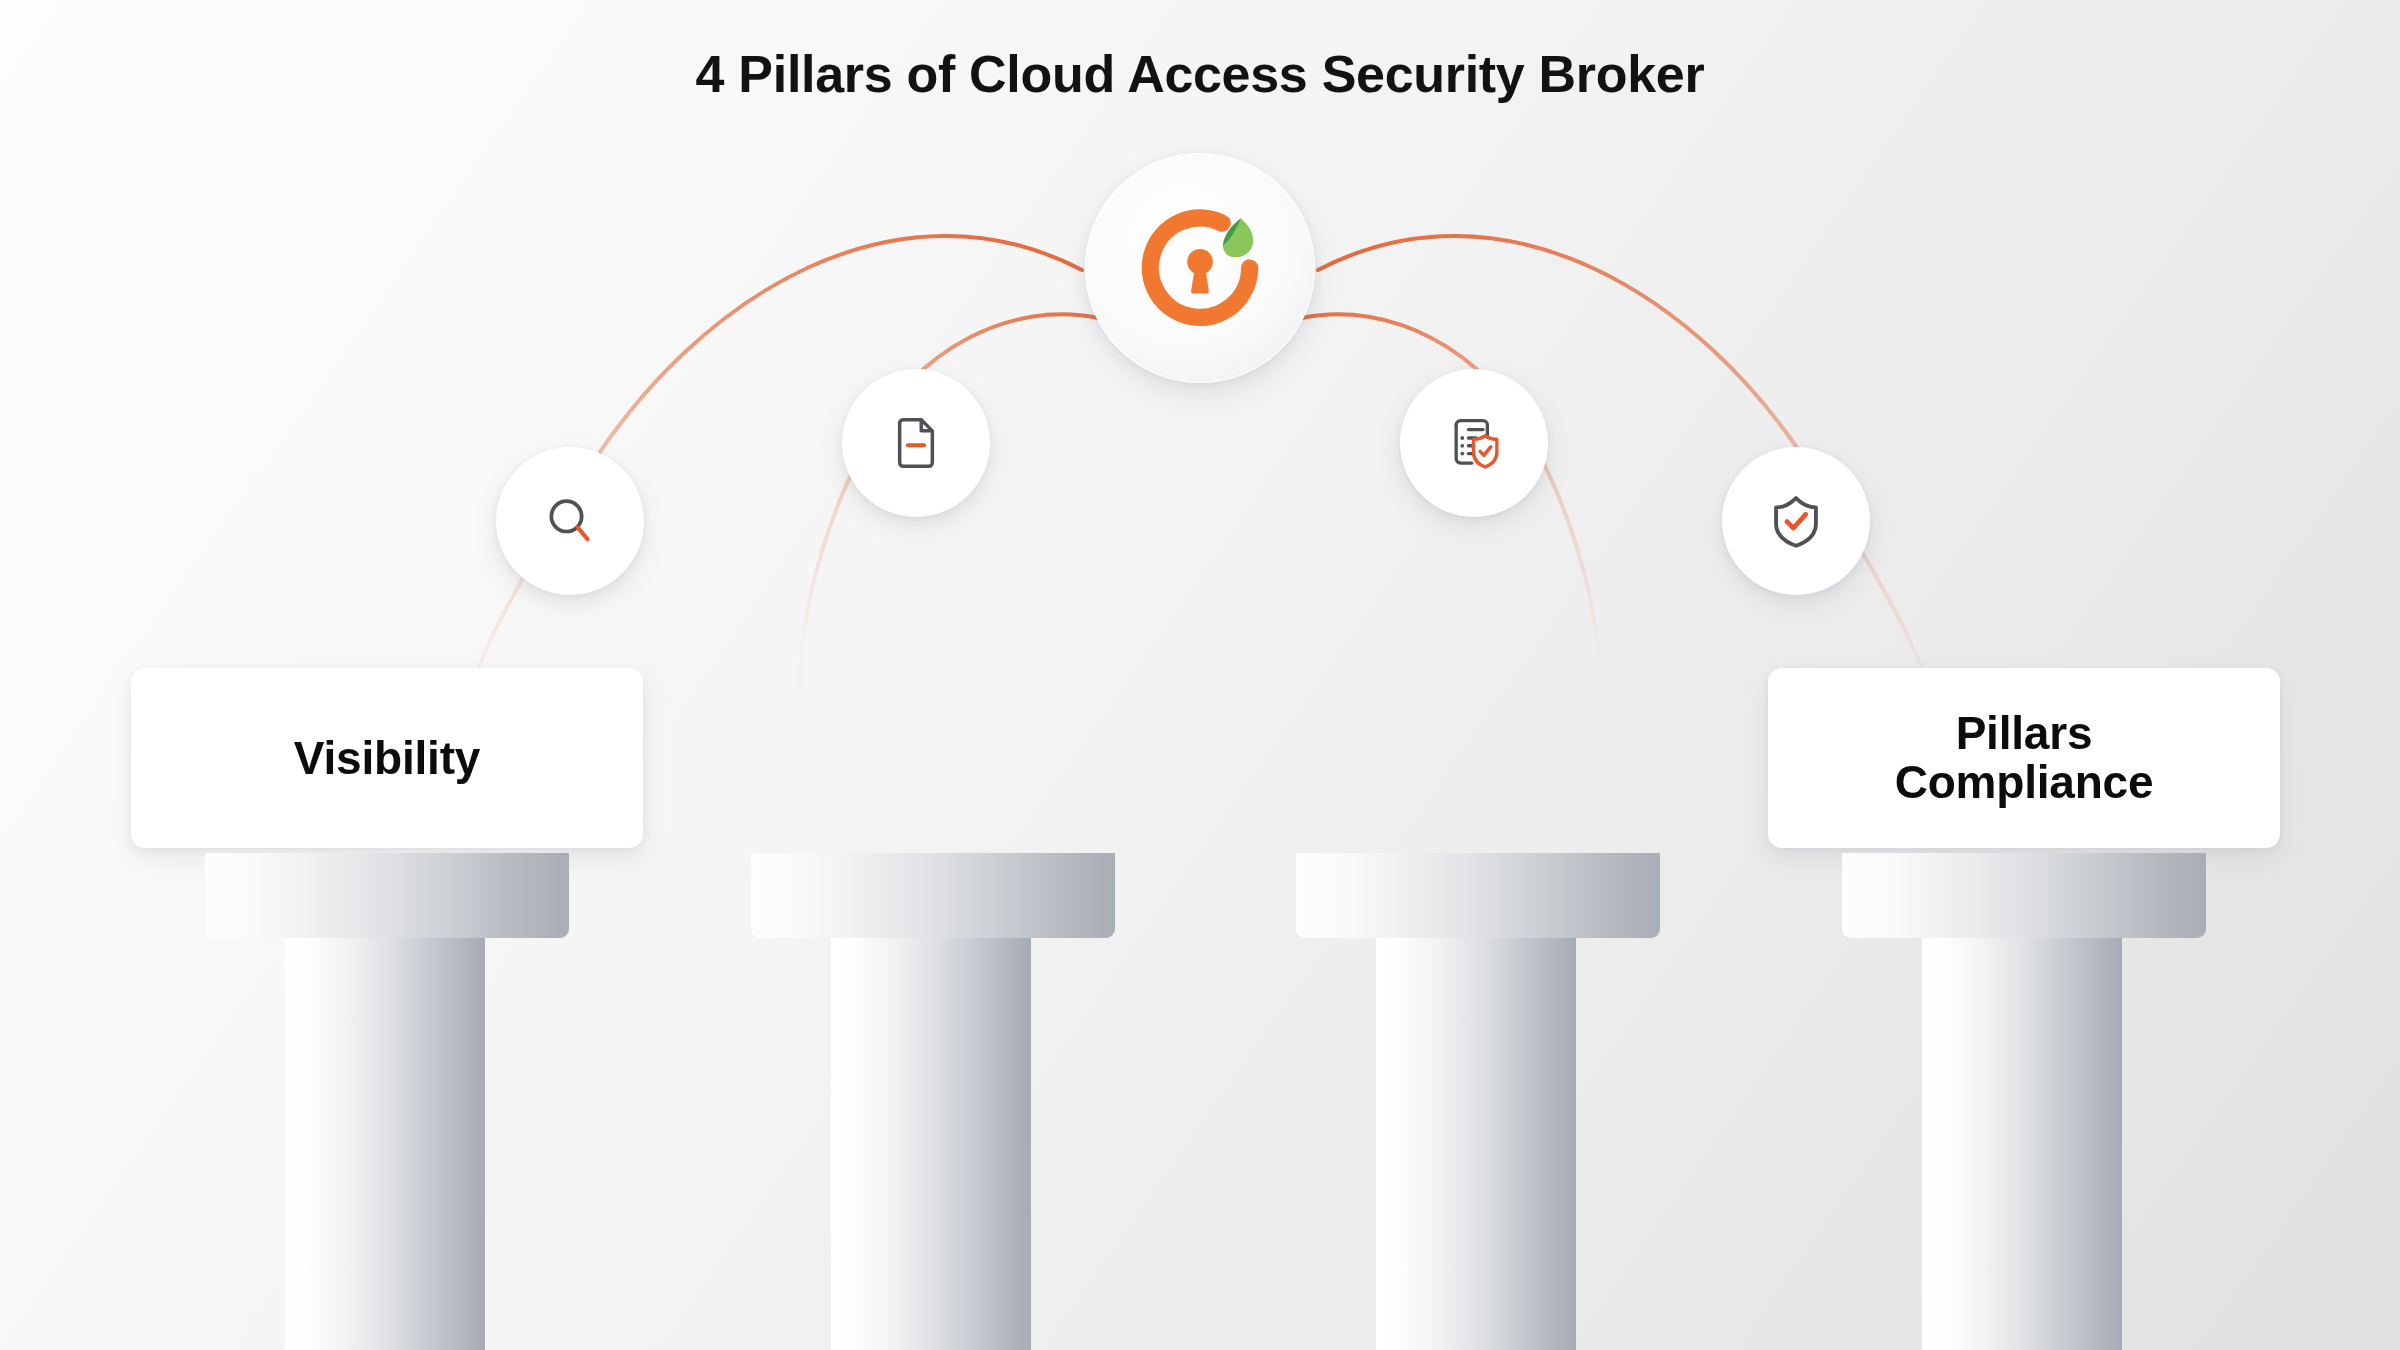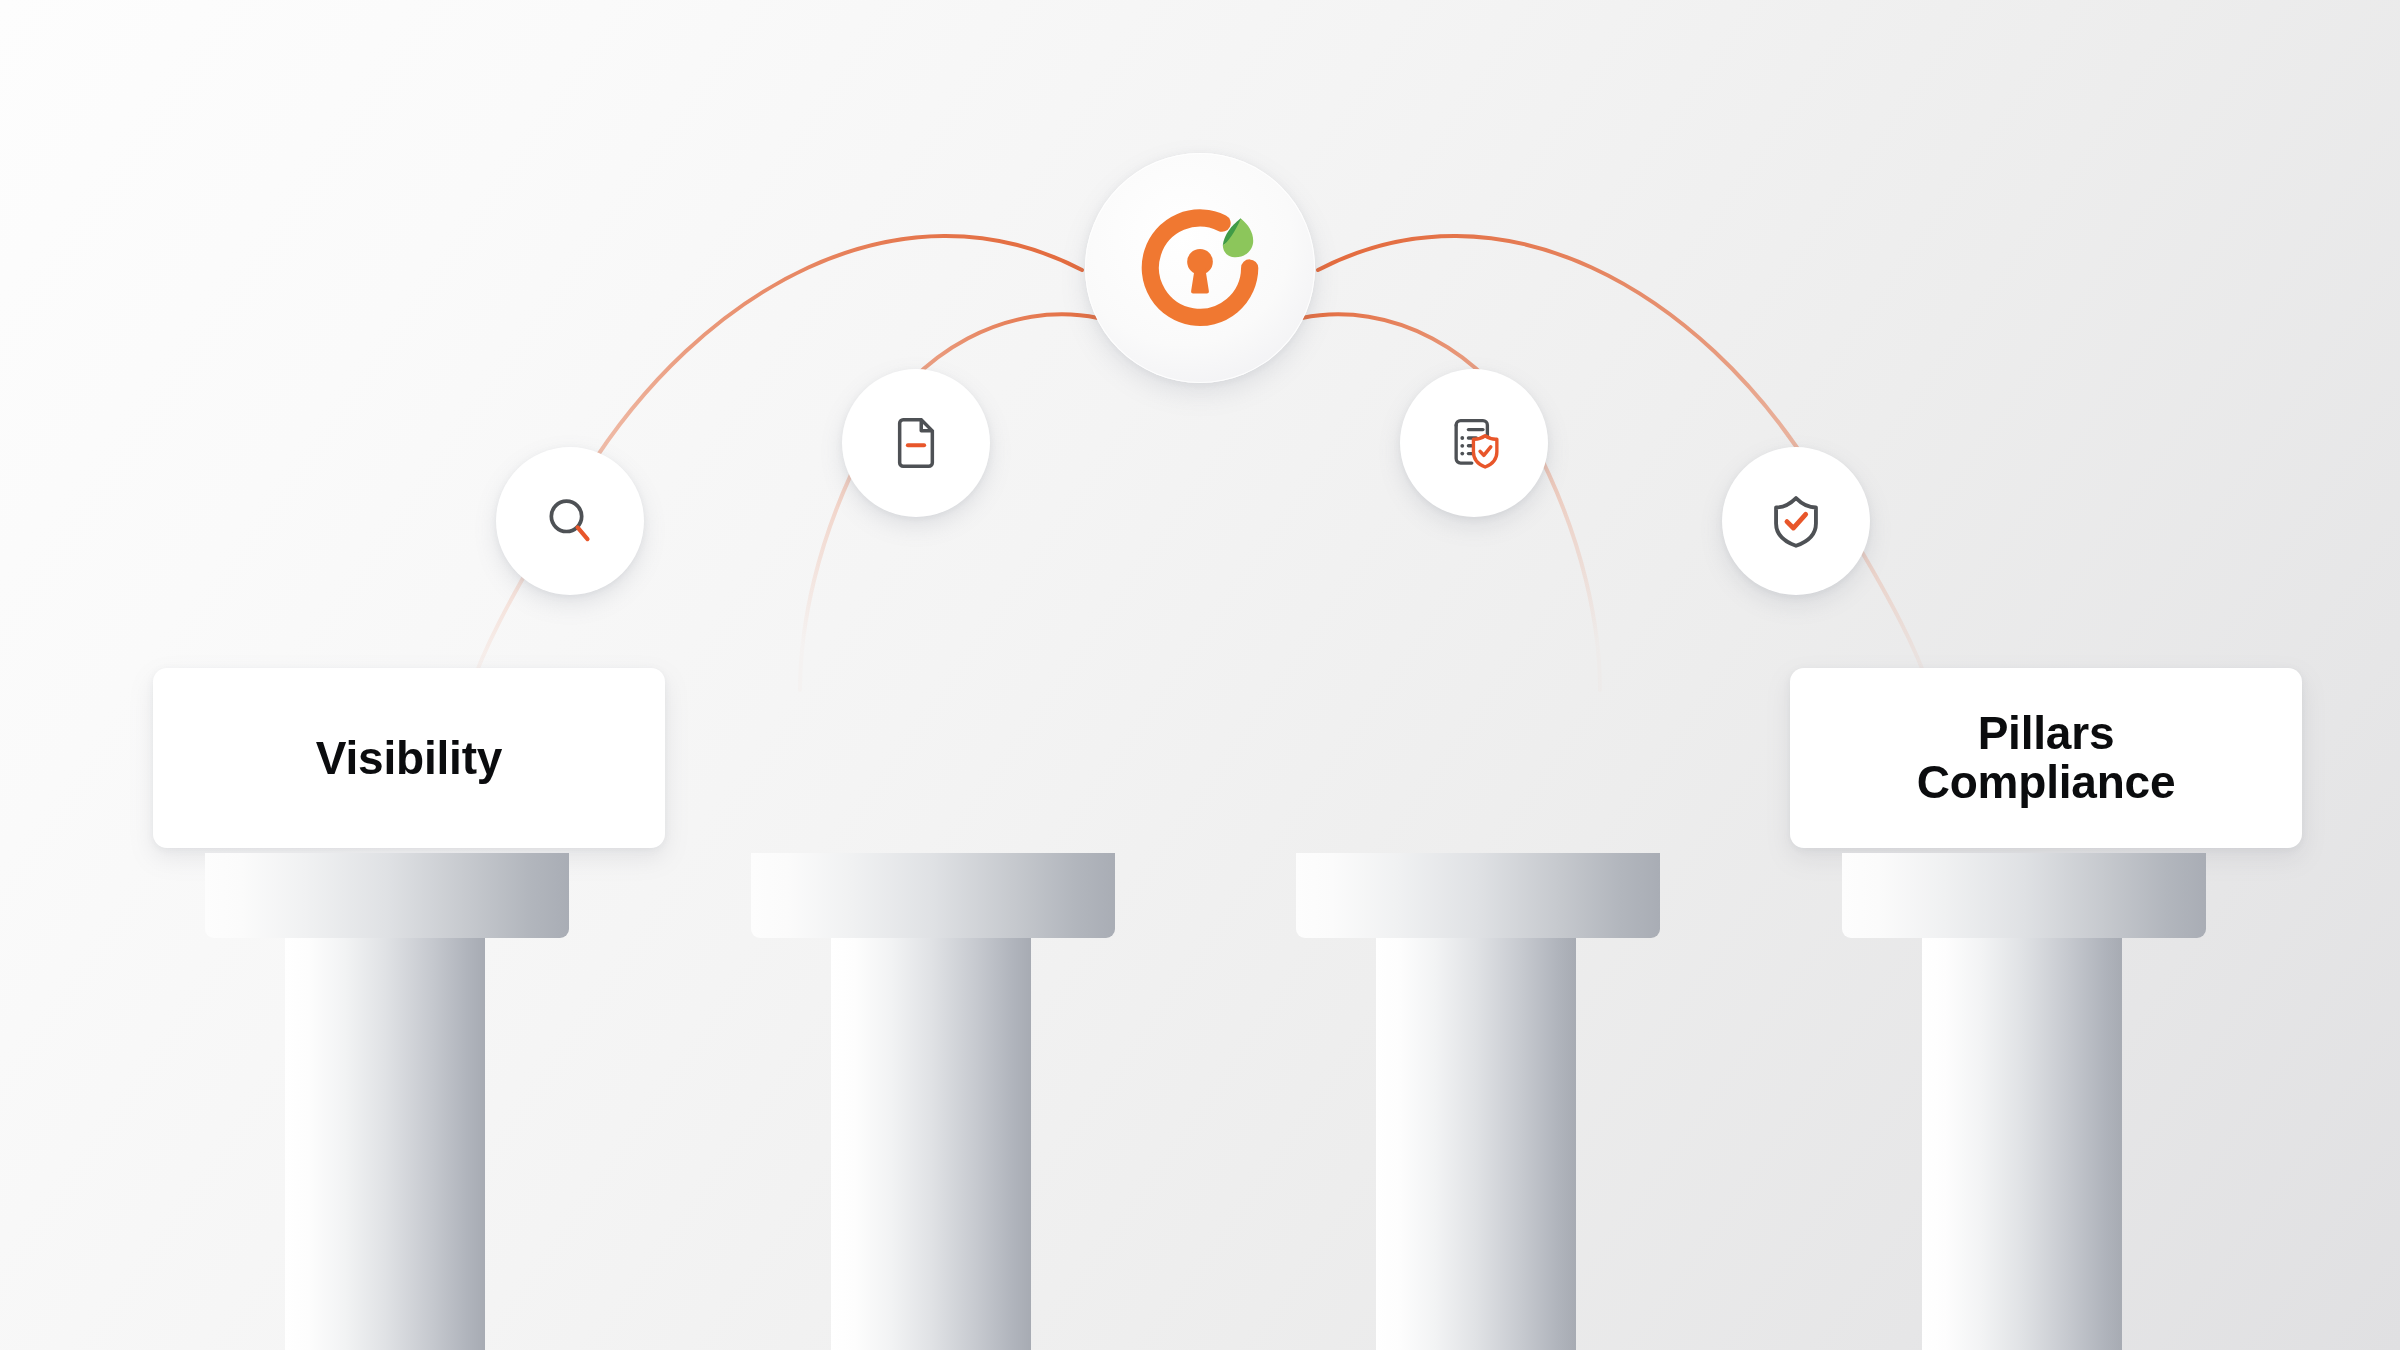--- a/index.html
+++ b/index.html
@@ -103,21 +103,20 @@
     background: #ffffff;
     border-radius: 14px;
     box-shadow:
       0 10px 24px rgba(125,129,143,0.15),
       0 2px 7px rgba(125,129,143,0.09);
     display:flex;
     align-items:center;
     justify-content:center;
     text-align:center;
     padding: 0 24px;
-    margin-left: 22px;
   }
   .card-label {
     font-size: 46px;
     font-weight: 700;
     color: #0b0c0e;
     line-height: 1.06;
     letter-spacing: -0.2px;
   }
 
   .capital {
@@ -151,20 +150,21 @@
       #c6c9cf 73%,
       #b0b4bc 91%,
       #a7abb3 100%);
   }
 </style>
 </head>
 <body>
 
 <div id="stage">
 
+  <div id="title">4 Pillars of Cloud Access Security Broker</div>
 
   <svg id="arcs" viewBox="0 0 2400 1350" width="2400" height="1350">
     <defs>
       <linearGradient id="arcFadeL" x1="1" y1="0" x2="0" y2="1">
         <stop offset="0%" stop-color="#E2602F" stop-opacity="0.95"></stop>
         <stop offset="45%" stop-color="#E2602F" stop-opacity="0.60"></stop>
         <stop offset="78%" stop-color="#E2602F" stop-opacity="0.22"></stop>
         <stop offset="100%" stop-color="#E2602F" stop-opacity="0.02"></stop>
       </linearGradient>
       <linearGradient id="arcFadeR" x1="0" y1="0" x2="1" y2="1">

